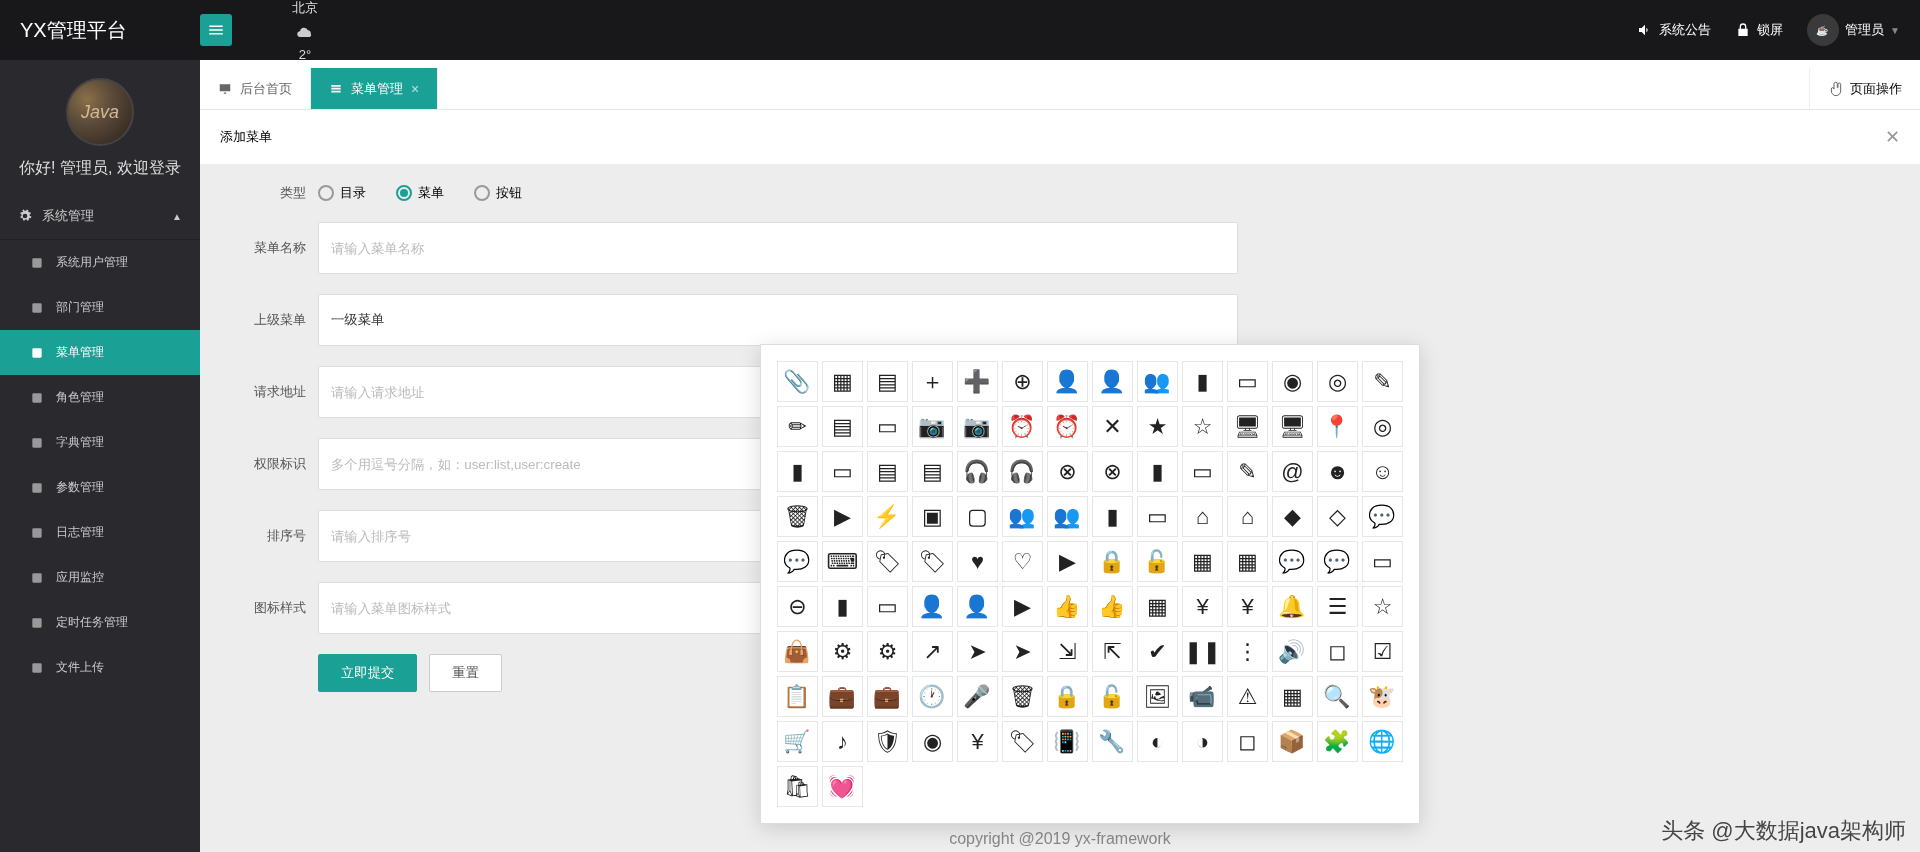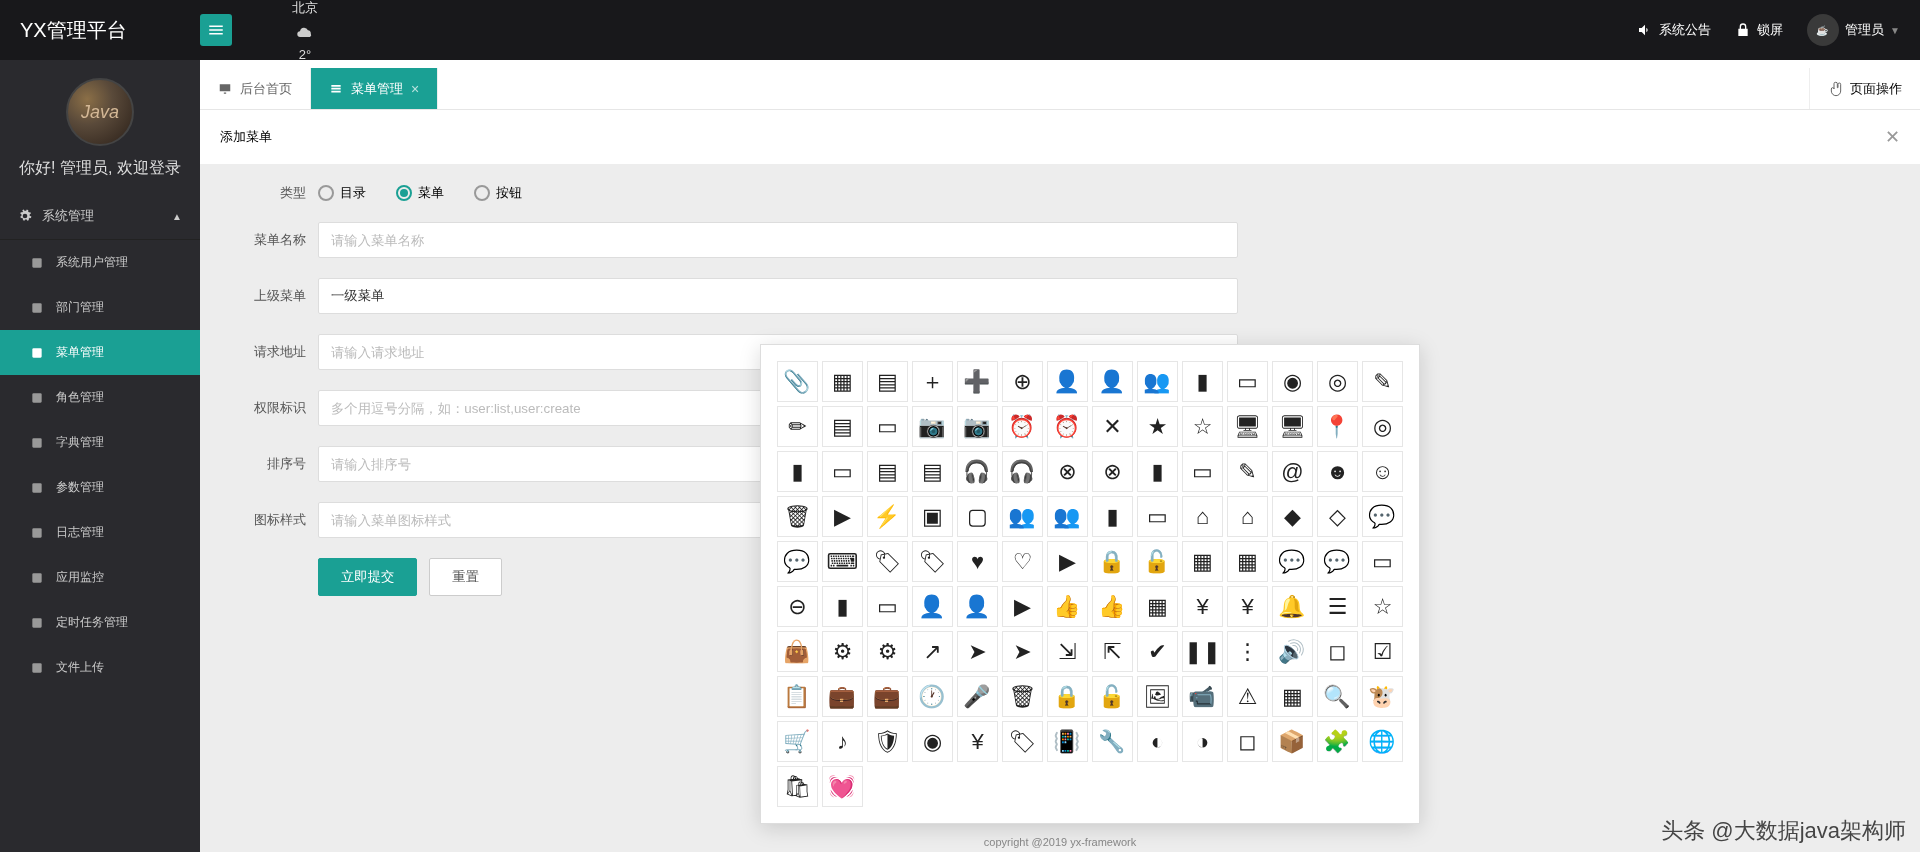--- a/index.html
+++ b/index.html
@@ -45,33 +45,33 @@
 .panel-header { padding: 16px 20px; display: flex; align-items: center; justify-content: space-between; }
 .panel-header .close-x { font-size: 18px; color: #999; cursor: pointer; }
 .form-body { background: #ededed; padding: 20px 16px 40px; position: relative; height: calc(100% - 54px); overflow: auto; }
 .form-row { display: flex; align-items: center; margin-bottom: 20px; }
 .form-label { width: 90px; text-align: right; color: #555; margin-right: 12px; }
 .radio-group { display: flex; gap: 30px; }
 .radio { display: flex; align-items: center; gap: 6px; cursor: pointer; }
 .radio-circle { width: 16px; height: 16px; border: 2px solid #999; border-radius: 50%; display: flex; align-items: center; justify-content: center; }
 .radio.checked .radio-circle { border-color: #1aa094; }
 .radio.checked .radio-circle::after { content: ''; width: 8px; height: 8px; background: #1aa094; border-radius: 50%; }
-.form-input { flex: 1; max-width: 920px; height: 36px; padding: 0 12px; border: 1px solid #ddd; background: #fff; color: #333; border-radius: 2px; }
+.form-input { flex: 1; max-width: 920px; height: 52px; padding: 0 12px; border: 1px solid #ddd; background: #fff; color: #333; border-radius: 2px; }
 .form-input::placeholder { color: #bbb; }
 .btn-row { display: flex; gap: 12px; margin-left: 102px; }
 .btn { height: 38px; padding: 0 22px; border: 1px solid #ccc; background: #fff; border-radius: 2px; cursor: pointer; color: #555; display: flex; align-items: center; }
 .btn.primary { background: #1aa094; border-color: #1aa094; color: #fff; }
 
 
 .icon-picker { position: absolute; top: 180px; left: 560px; width: 660px; background: #fff; border: 1px solid #ddd; box-shadow: 0 4px 20px rgba(0,0,0,.15); padding: 16px; z-index: 100; }
 .icon-grid { display: grid; grid-template-columns: repeat(14, 1fr); gap: 4px; }
 .icon-cell { aspect-ratio: 1; border: 1px solid #e6e6e6; display: flex; align-items: center; justify-content: center; cursor: pointer; font-size: 22px; color: #222; }
 
 
-.footer { position: absolute; bottom: 4px; left: 50%; transform: translateX(-50%); color: #888; font-size: 11px; }
+.footer { position: absolute; bottom: 4px; left: 50%; transform: translateX(-50%); color: #888; font-size: 16px; }
 .watermark { position: absolute; bottom: 6px; right: 14px; font-size: 22px; color: #333; font-weight: 500; opacity: .9; }
 </style>
 </head>
 <body>
 
 <div class="header">
   <div class="logo">YX管理平台</div>
   <div class="menu-toggle">
     <svg viewBox="0 0 24 24">
         <path d="M3 6h18v2H3zm0 5h18v2H3zm0 5h18v2H3z"></path>

